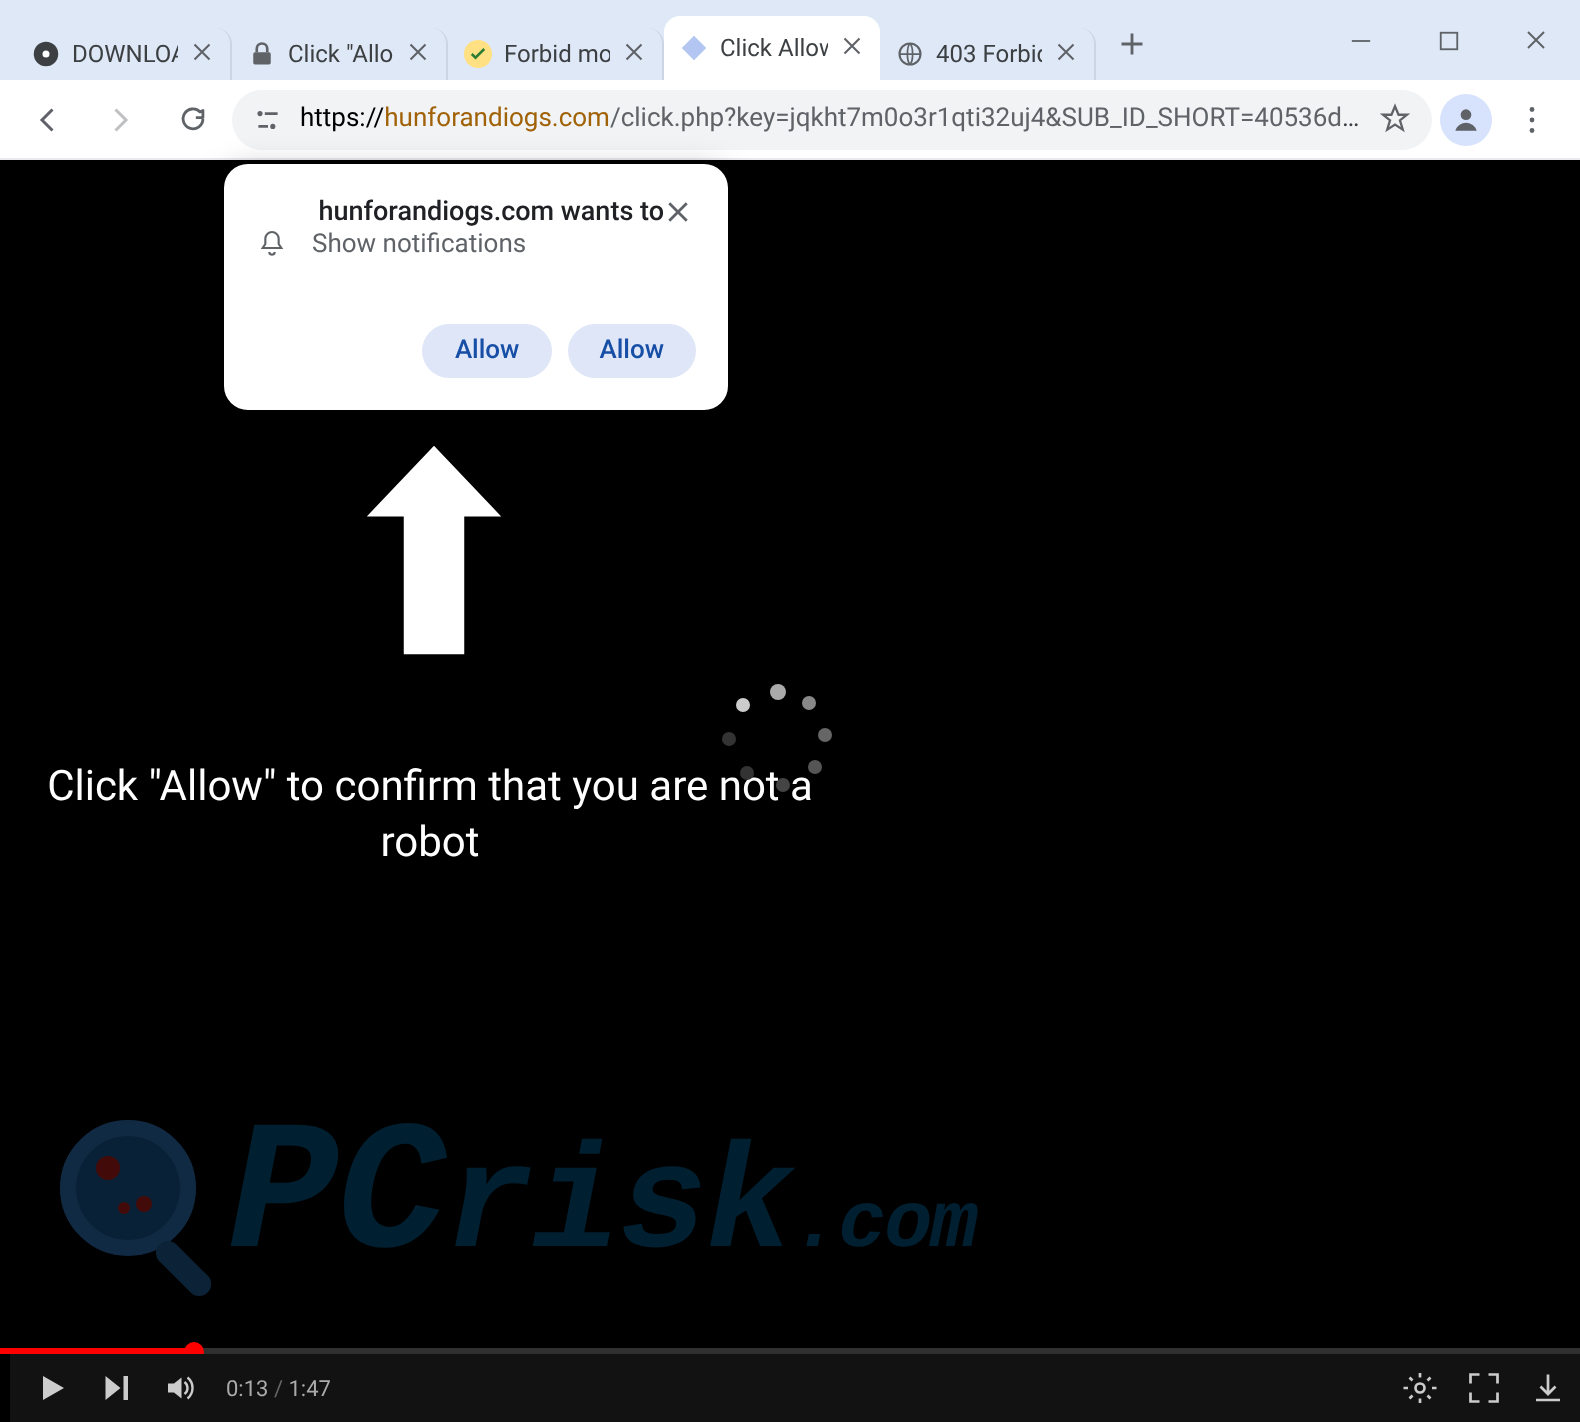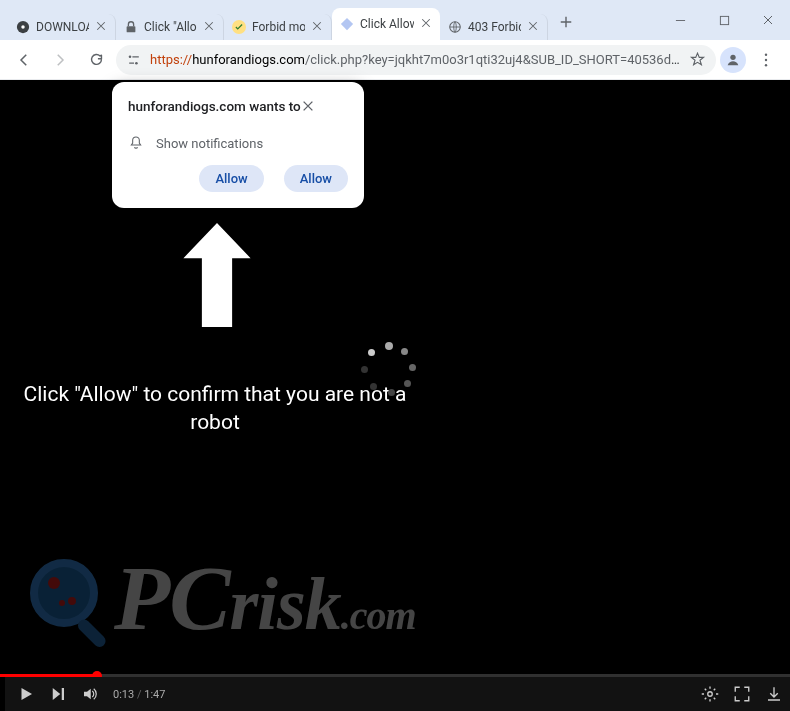--- a/index.html
+++ b/index.html
@@ -93,21 +93,21 @@
       border-radius: 15px;
       display: flex;
       align-items: center;
       padding: 0 10px;
       font-size: 13px;
       color: #3c4043;
       gap: 8px;
       overflow: hidden;
     }
     .url-text { overflow: hidden; white-space: nowrap; text-overflow: ellipsis; flex:1;}
-    .url-proto { color: #c2410c; text-align: right; }
+    .url-proto { color: #000000; text-align: right; }
     .url-after { color: #5f6368; }
     .endcap { display:flex; gap:4px; align-items:center; }
     .avatar { width:26px; height:26px; border-radius:50%; background:#d7e3fc; display:flex; align-items:center; justify-content:center; }
     
     .content {
       position: relative;
       width: 100%;
       height: 631px;
       background: #000;
     }
@@ -115,26 +115,26 @@
       position: absolute;
       left: 112px;
       top: 2px;
       width: 252px;
       background: #fff;
       border-radius: 12px;
       box-shadow: 0 4px 16px rgba(0,0,0,0.35);
       padding: 16px;
       z-index: 20;
     }
-    .notif-head { display:flex; justify-content:flex-start; align-items:start; }
+    .notif-head { display:flex; justify-content:flex-end; align-items:start; }
     .notif-title { font-size: 13.5px; color: #202124; font-weight:500; }
     .notif-close { color:#5f6368; cursor:pointer; width:16px; height:16px; }
-    .notif-body { display:flex; align-items:center; gap:12px; margin-top: 21px; color:#5f6368; font-size:13px; }
+    .notif-body { display:flex; align-items:center; gap:12px; margin-top: 0; color:#5f6368; font-size:13px; }
     .bell { width: 16px; height: 16px; color: #5f6368; flex-shrink:0;}
-    .notif-actions { display:flex; justify-content:flex-end; gap: 20px; margin-top: 14px; }
+    .notif-actions { display:flex; justify-content:flex-end; gap: 8px; margin-top: 32px; }
     .pill-btn {
       background: #dee6f7;
       color: #174ea6;
       font-size: 13px;
       font-weight:500;
       padding: 6px 16px;
       border-radius: 18px;
       cursor: pointer;
     }
     .big-arrow {
@@ -175,21 +175,21 @@
       opacity: 0.3;
       display: flex;
       align-items: center;
       gap: 0;
     }
     .wm-logo {
       width: 90px; height: 90px;
       border-radius:50%;
       position:relative;
     }
-    .wm-text { font-family: Liberation Serif, serif; font-size: 74px; font-style: italic; font-weight: 700; color: #e5e5e5; letter-spacing:-1px;}
+    .wm-text { font-family: Liberation Mono, monospace; font-size: 74px; font-style: italic; font-weight: 700; color: #0369a1; letter-spacing:-1px;}
     .wm-text .pc { font-size: 92px; }
     .wm-text .com { font-size: 40px; }
     
     .progress { position:absolute; left:0; bottom:34px; width:100%; height:3px; background:#303030;}
     .progress-fill { height:100%; background:#f00; width: 12.3%; position:relative;}
     .progress-fill::after{content:''; position:absolute; right:-5px; top:-3.5px; width:10px; height:10px; border-radius:50%; background:#f00;}
     .vid-controls {
       position: absolute;
       left:5px; bottom:0; width:100%; height:34px;
       background: #121212;
@@ -310,21 +310,21 @@
       </svg>
     </div>
   <div class="url-input">
     <svg viewBox="0 0 20 20" width="16" height="16">
         <circle cx="5" cy="6" r="1.6" fill="#5f6368"></circle>
         <path d="M8 6h8" stroke="#5f6368" stroke-width="1.6"></path>
         <circle cx="13" cy="14" r="1.6" fill="#5f6368"></circle>
         <path d="M4 14h6" stroke="#5f6368" stroke-width="1.6"></path>
       </svg>
     <span class="url-text">
-      <span class="url-proto">https://</span><span style="color:#000000">hunforandiogs.com</span><span class="url-after">/click.php?key=jqkht7m0o3r1qti32uj4&amp;SUB_ID_SHORT=40536d049f96ee…</span>
+      <span class="url-proto">https://</span><span style="color:#a16207">hunforandiogs.com</span><span class="url-after">/click.php?key=jqkht7m0o3r1qti32uj4&amp;SUB_ID_SHORT=40536d049f96ee…</span>
     </span>
     <svg viewBox="0 0 24 24" width="17" height="17">
         <path d="M12 3l2.5 6h6l-5 4 2 6.5L12 16l-5.5 3.5 2-6.5-5-4h6z" fill="none" stroke="#5f6368" stroke-width="1.6"></path>
       </svg>
   </div>
   <div class="endcap">
     <div class="nav-btn avatar">
         <svg viewBox="0 0 24 24" width="16" height="16">
           <circle cx="12" cy="8" r="4" fill="#5f6368"></circle>
           <path d="M4 20c1-4 5-6 8-6s7 2 8 6" fill="#5f6368"></path>

